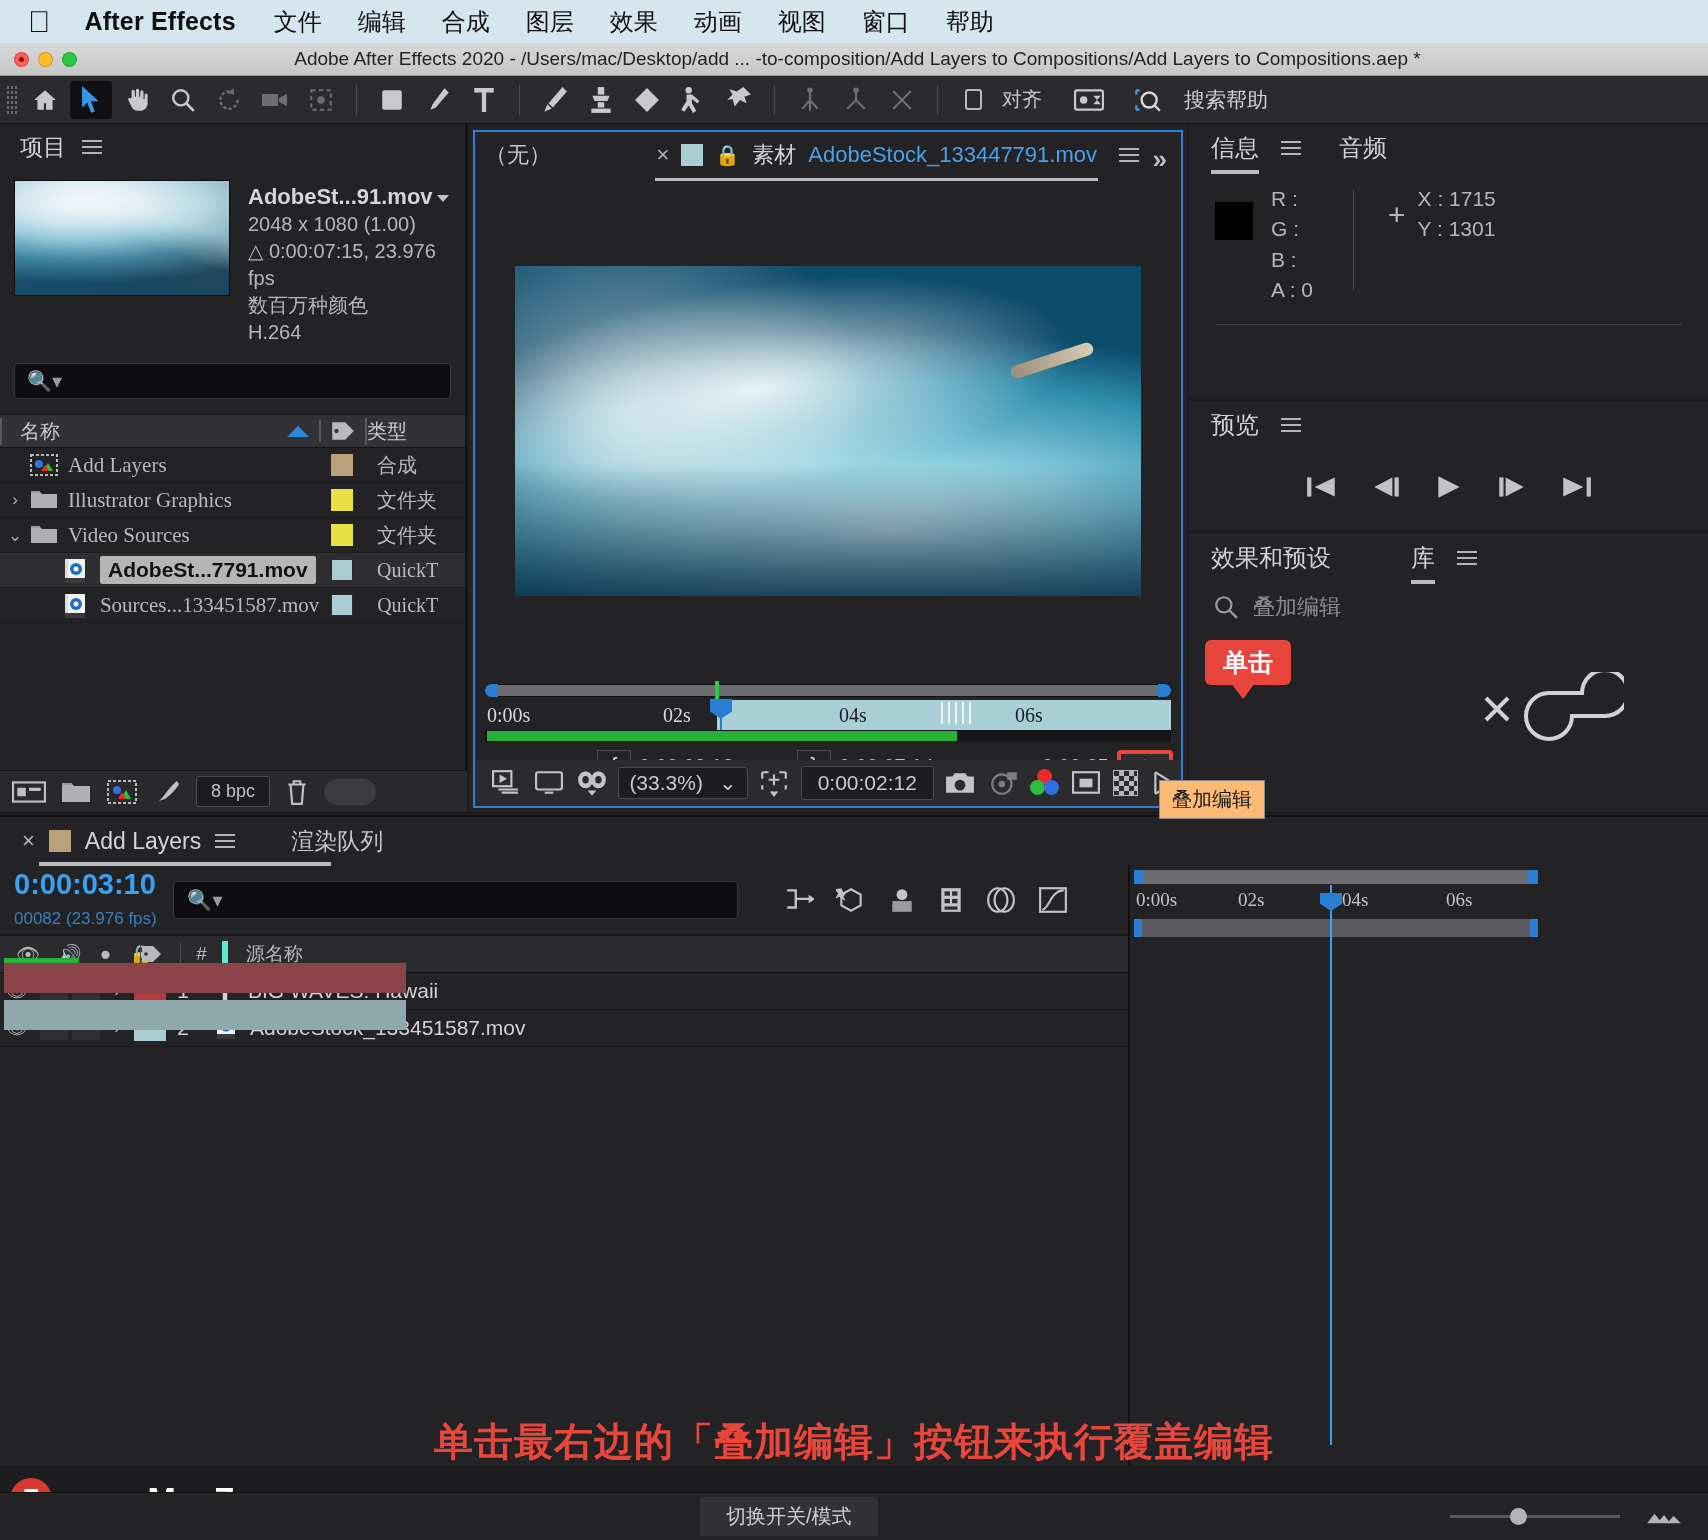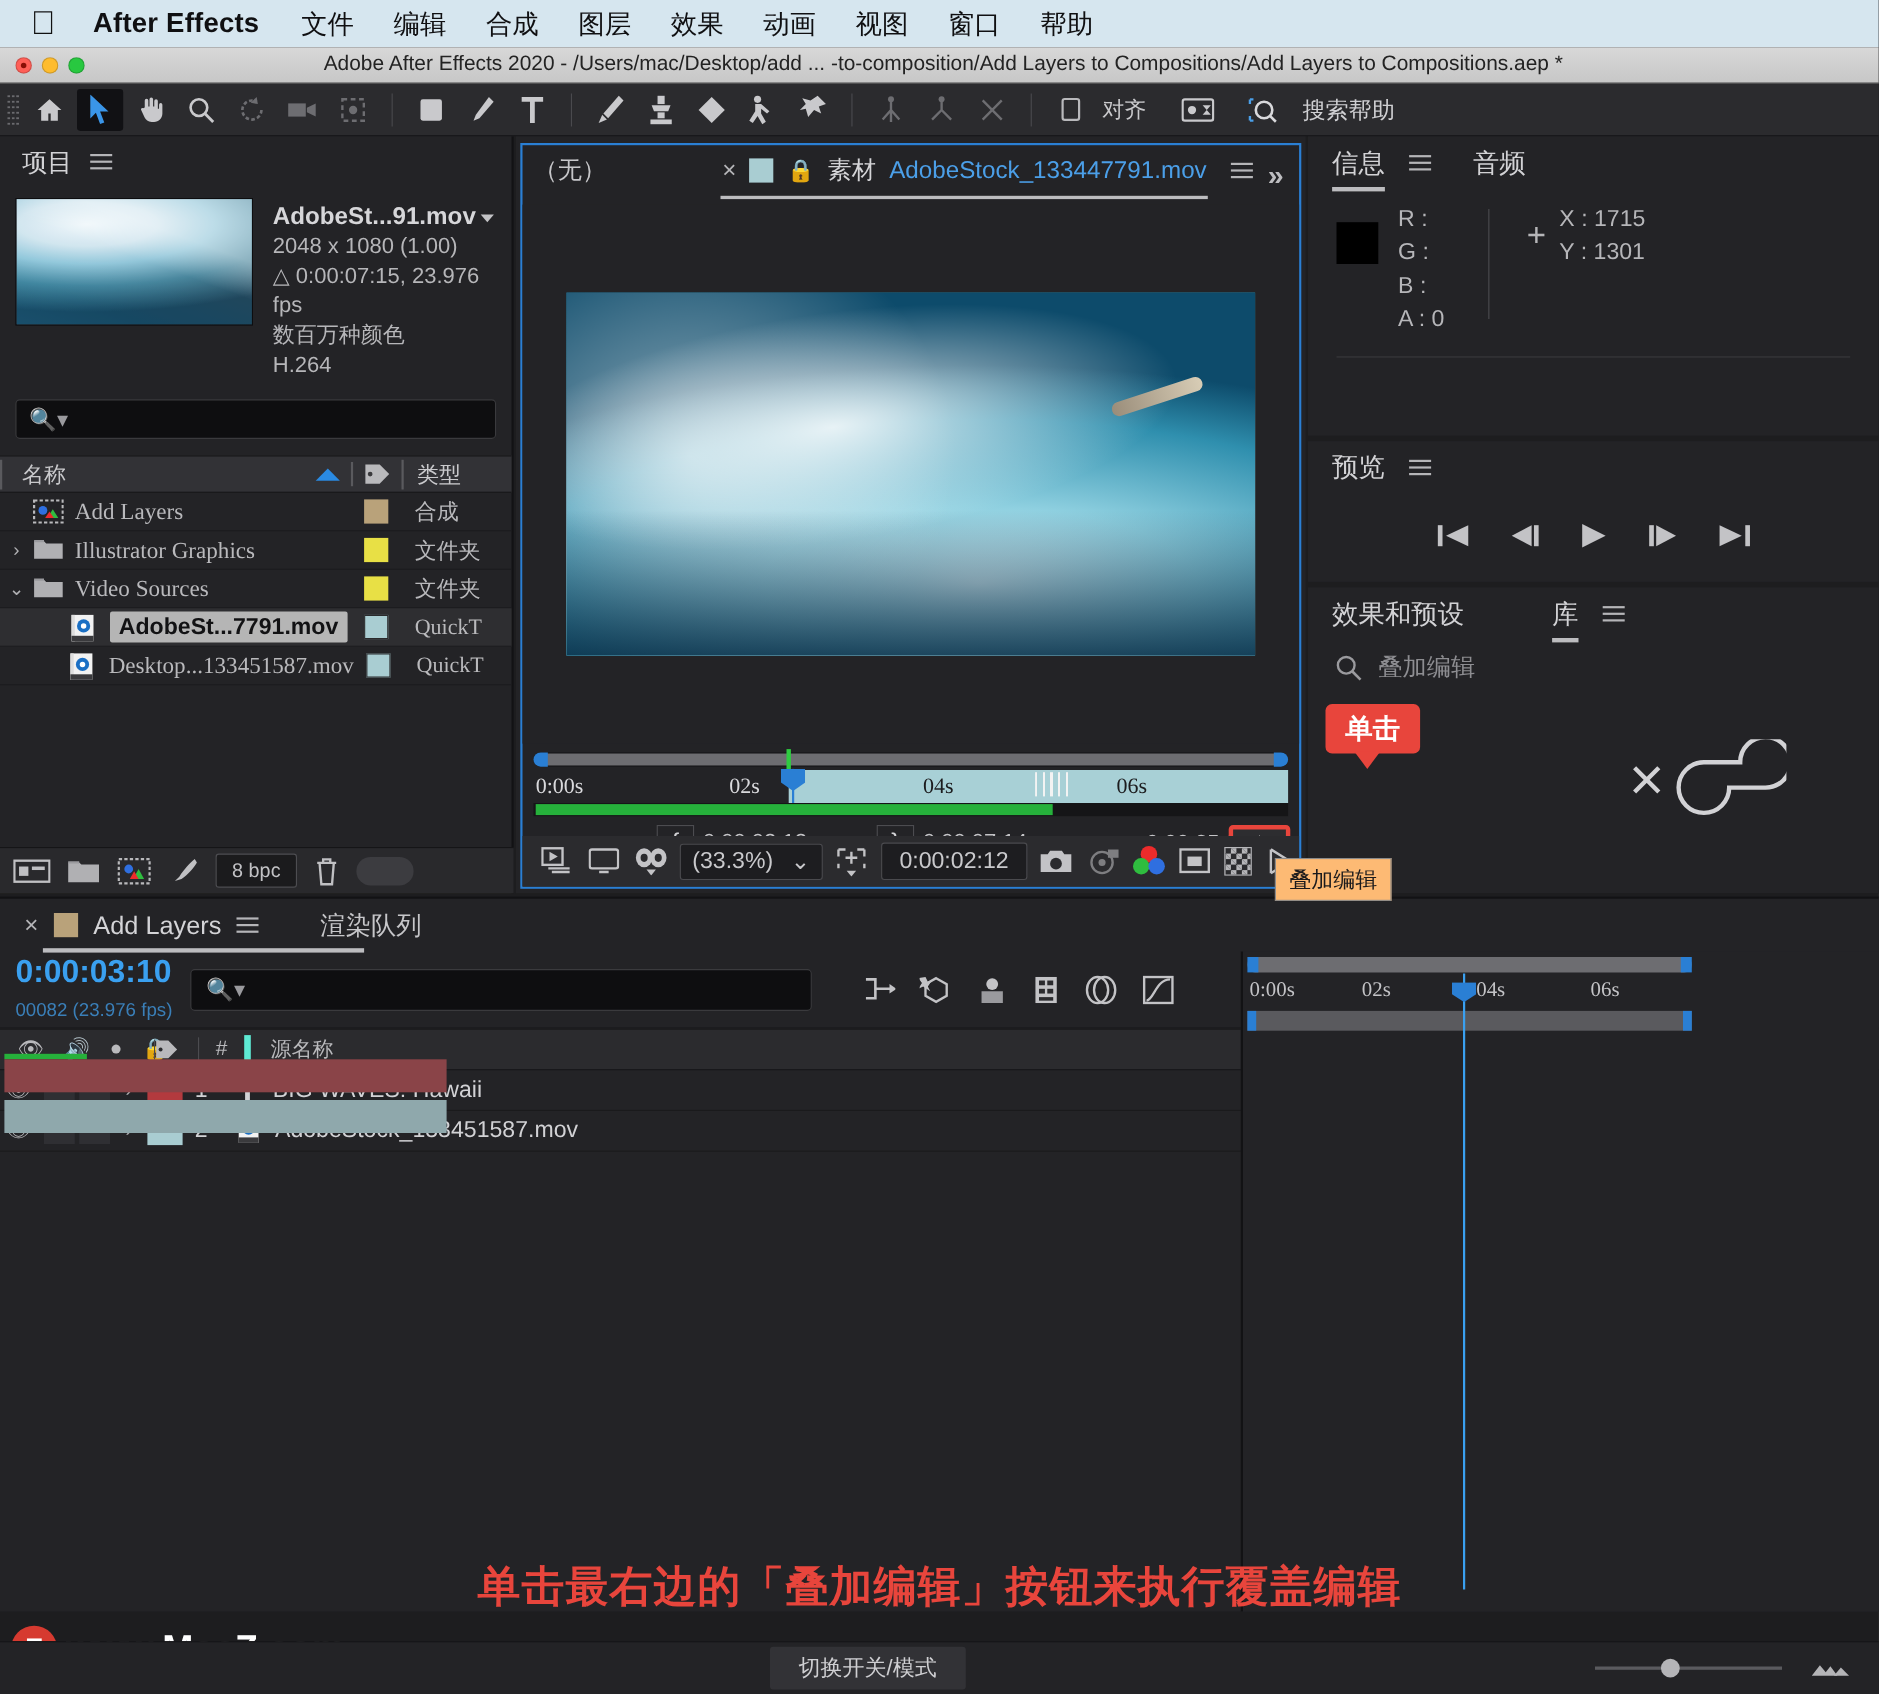--- a/index.html
+++ b/index.html
@@ -100,21 +100,21 @@
   .mag { color: #9a9a9e; font-size: 20px; }
 
   .listhead {
     display: flex; align-items: center; height: 34px; margin-top: 15px;
     background: #323236; border-top: 1px solid #151517; border-bottom: 1px solid #151517;
     color: #c9c9cc; font-size: 20px;
   }
   .lh-name { flex: 1; padding-left: 18px; display:flex; align-items:center; justify-content: space-between; padding-right: 10px; border-left: 2px solid #5a5a5e;}
   .sortarrow { width:0;height:0;border-left:11px solid transparent;border-right:11px solid transparent;border-bottom:11px solid #2a8ae2; }
   .lh-tag { width: 46px; display: flex; justify-content:center; border-left: 2px solid #5a5a5e; }
-  .lh-type { width: 100px; padding-left: 12px; border-left: 2px solid #5a5a5e;}
+  .lh-type { width: 100px; border-left: 2px solid #5a5a5e;}
 
   .row {
     display: flex; align-items: center; height: 35px; font-size: 20px; color: #b9b9bc;
     border-bottom: 1px solid #1c1c1e;
   }
   .row .disc { width: 30px; text-align:center; color:#b0b0b3; font-size: 17px;}
   .row .ic { width: 28px; height: 24px; margin-right: 10px; flex:none; }
   .row .nmtxt { flex: 1; font-family: "Liberation Serif", serif; font-size: 21px; }
   .row .nmtxt.sel-pill {
     background: #b5b5b5; color: #121214; font-family:"Liberation Sans",sans-serif;
@@ -581,21 +581,21 @@
     <span style="width:32px"></span>
     <span class="ic">
       <svg width="26" height="26" viewBox="0 0 24 26">
           <rect x="2" y="1" width="20" height="24" fill="#f2f2f2"></rect>
           <rect x="2" y="1" width="3" height="24" fill="#ddd"></rect>
           <circle cx="13" cy="11" r="6" fill="#1a6fc4"></circle>
           <circle cx="13" cy="11" r="2.5" fill="#fff"></circle>
           <rect x="2" y="20" width="20" height="5" fill="#3a3a3d"></rect>
         </svg>
     </span>
-    <span class="nmtxt">Desktop...133451587.mov</span>
+    <span class="nmtxt">Sources...133451587.mov</span>
     <span class="cell-tag">
         <i class="swatch" style="background:#a9cdd2;border:1px solid #2a2a2c"></i>
       </span>
     <span class="cell-type">QuickT</span>
   </div>
 
   <div class="proj-foot">
     <span>
       <svg width="34" height="28" viewBox="0 0 32 26">
           <rect x="1" y="4" width="30" height="18" fill="none" stroke="#c0c0c3" stroke-width="2"></rect>

